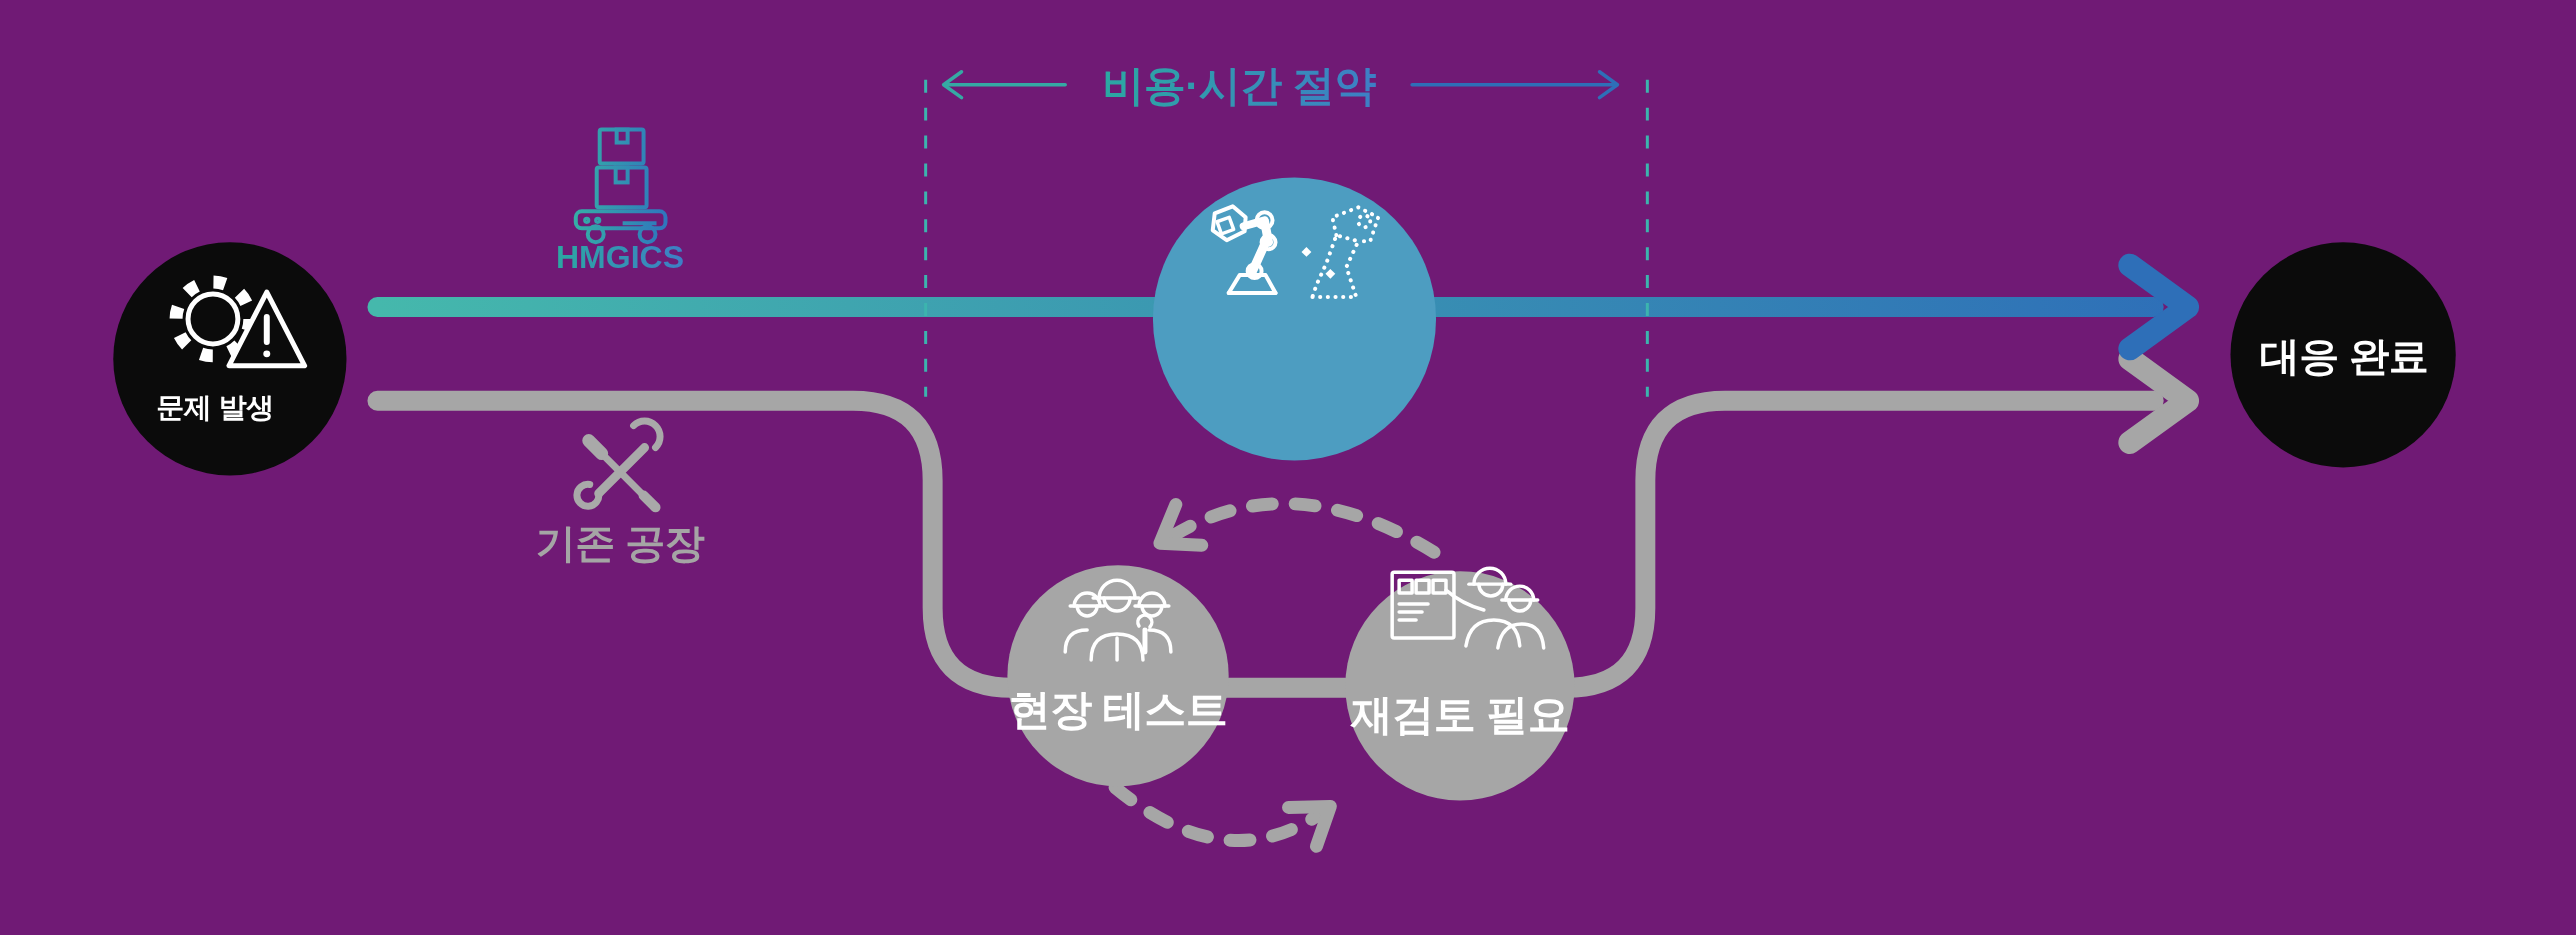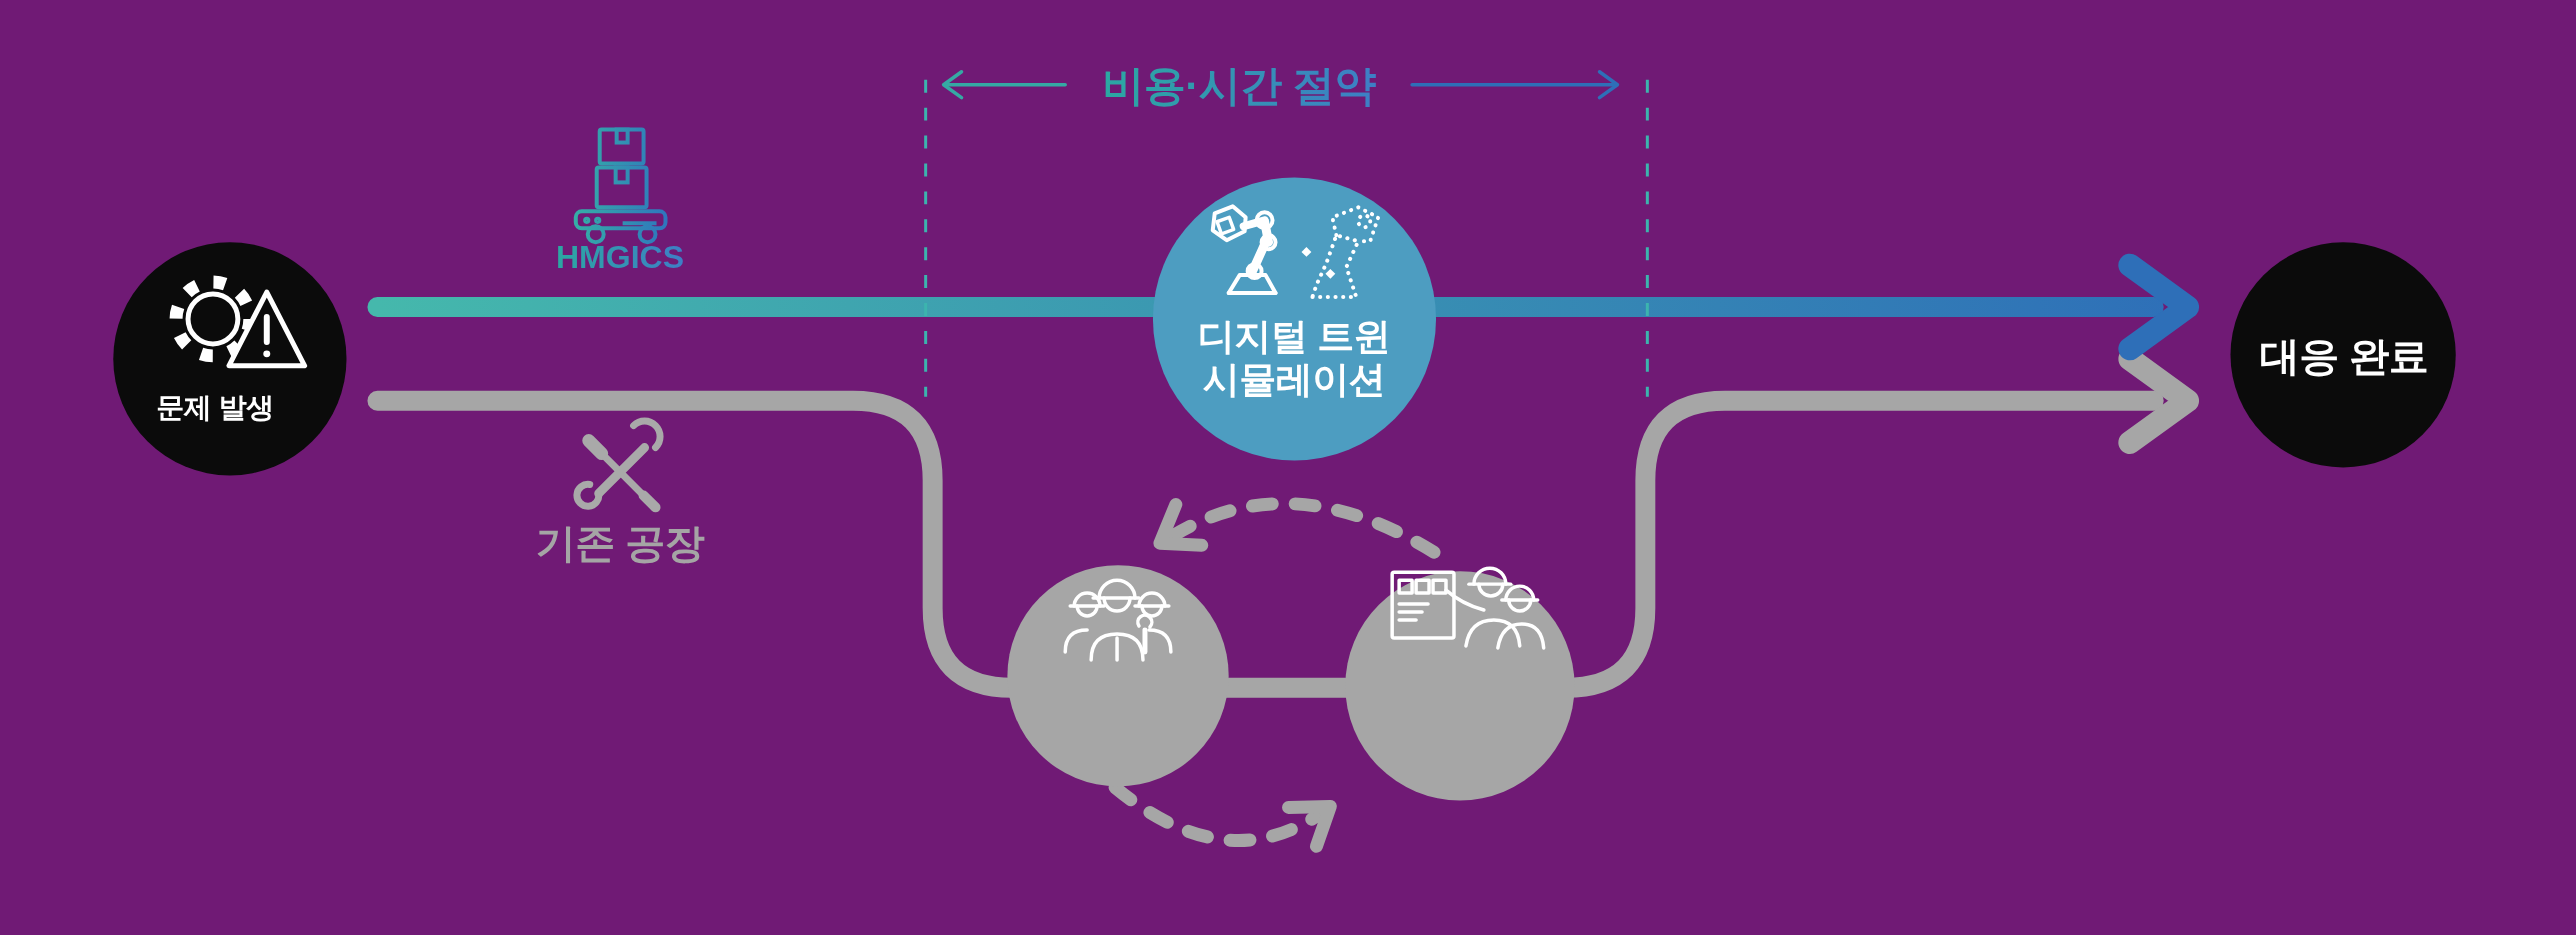--- a/index.html
+++ b/index.html
@@ -168,19 +168,17 @@
       <line x1="1506" y1="602" x2="1542" y2="602"></line>
       <path d="M 1513 602 a 11 11 0 0 0 22 0"></path>
       <path d="M 1502 650 q 4 -24 24 -24 q 20 0 22 24"></path>
     </g>
   </svg>
 
   <div class="txt banner-label grad">비용·시간 절약</div>
   <div class="txt hmgics-label grad">HMGICS</div>
   <div class="txt legacy-label">기존 공장</div>
   <div class="txt start-label">문제 발생</div>
-  <div class="txt twin-label">
-    <span style="display:block">디지털 트윈</span>
-    <span style="display:block">시뮬레이션</span>
-  </div>
+  <div class="txt field-label">현장 테스트</div>
+  <div class="txt review-label">재검토 필요</div>
   <div class="txt end-label">대응 완료</div>
 </div>
 
 
 </body></html>

